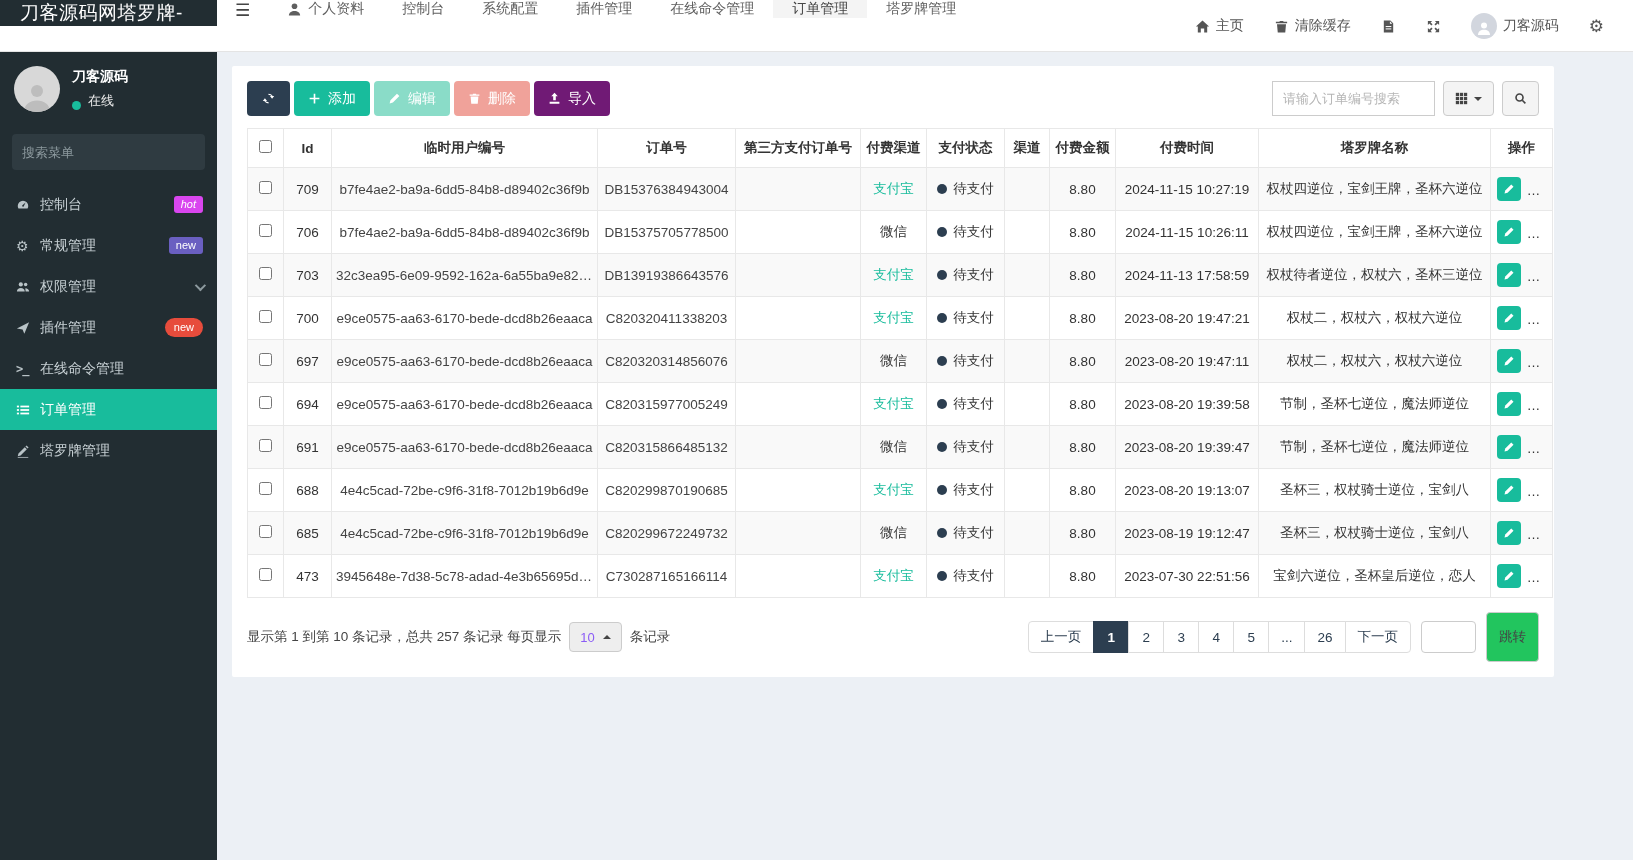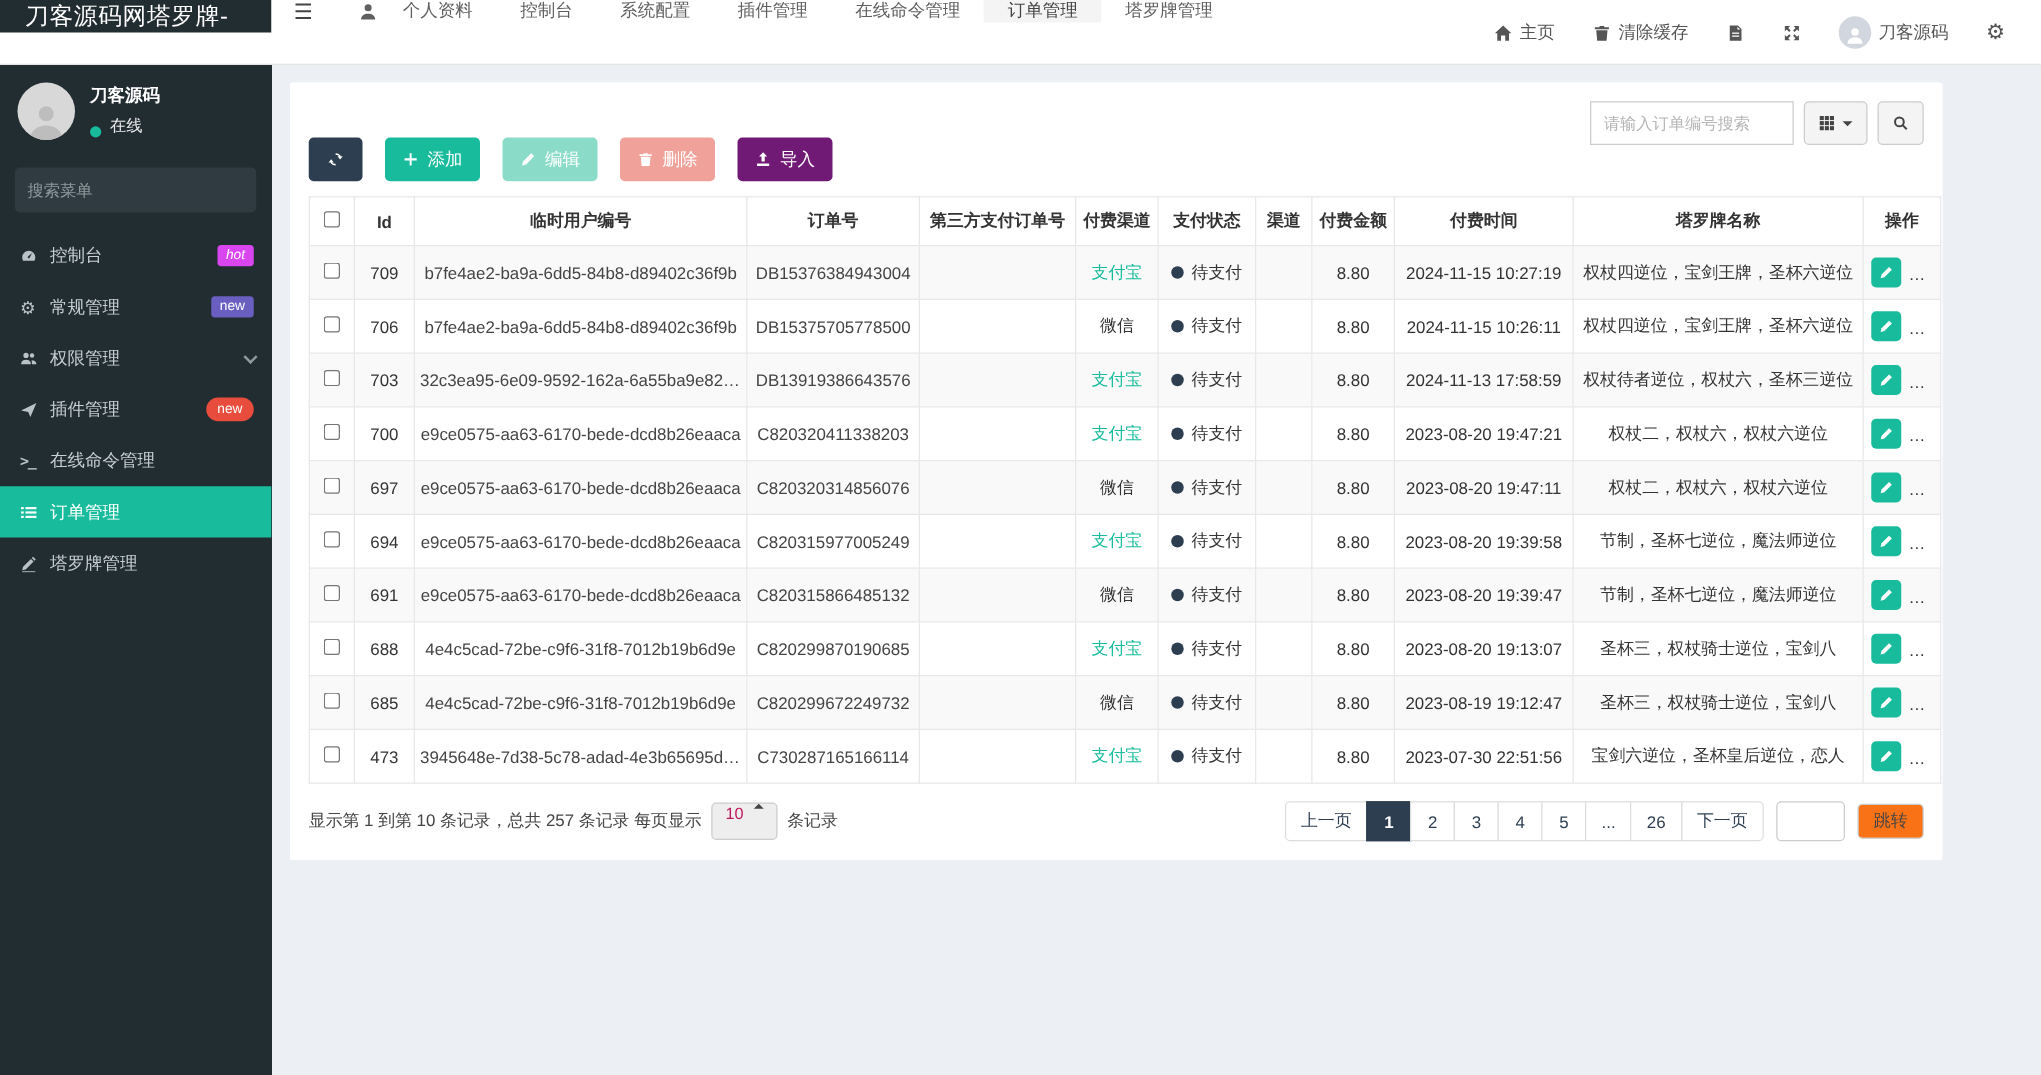--- a/index.html
+++ b/index.html
@@ -17,21 +17,21 @@
     background:#fff; display:flex; align-items:flex-start; z-index:10;
     border-bottom:1px solid #e4e4e4;
   }
   .brand {
     width:217px; min-width:217px; background:#222d32; color:#fff;
     display:flex; align-items:center; padding-left:20px;
     font-size:19px; letter-spacing:.5px; white-space:nowrap; overflow:hidden;
   }
   .topnav { display:flex; align-items:stretch; flex:1; }
   .topnav-item {
-    display:flex; align-items:center; gap:20px; padding:0 19px;
+    display:flex; align-items:center; gap:6px; padding:0 19px;
     color:#5f5f5f; cursor:pointer; font-size:14px; white-space:nowrap;
   }
   .topnav-item.active { background:#f4f4f4; color:#444; }
   .topnav-item .ticon { width:15px; height:15px; display:inline-block; color:#5f5f5f; }
   .hamburger { font-size:17px; color:#444; padding:0 18px; display:flex; align-items:center; cursor:pointer; }
   .topbar-right { display:flex; align-items:center; gap:4px; padding-right:16px; }
   .topbar-right .tr-item {
     display:flex; align-items:center; gap:6px; color:#555; padding:0 13px;
     height:52px; cursor:pointer; font-size:14px; white-space:nowrap;
   }
@@ -85,21 +85,21 @@
     border-bottom:2px solid #8d9a9f; transform:rotate(45deg) translateY(-2px);
   }
   .term-glyph { font-family:"DejaVu Sans Mono", monospace; font-size:12px; font-weight:bold; letter-spacing:-1px; }
 
   
   .main { margin-left:217px; padding-top:52px; }
   .panel {
     margin:14px 0 0 15px; width:1322px; background:#fff; padding:15px; border-radius:2px;
   }
   .toolbar { display:flex; align-items:flex-start; justify-content:space-between; margin-bottom:12px; }
-  .toolbar-left { display:flex; gap:18px;margin-top:29px; }
+  .toolbar-left { display:flex; gap:4px; }
   .btn {
     height:35px; border:none; border-radius:4px; color:#fff; font-size:14px;
     display:inline-flex; align-items:center; gap:7px; padding:0 14px; cursor:pointer;
     font-family:inherit;
   }
   .btn svg { width:13px; height:13px; }
   .btn-dark { background:#2c3e50; font-size:15px; padding:0 15px; }
   .btn-green { background:#18bc9c; }
   .btn-green-light { background:#8adcc8; }
   .btn-red { background:#701a75; }
@@ -136,35 +136,35 @@
   }
   .btn-mini svg { width:12px; height:12px; }
   .btn-mini.edit { background:#18bc9c; }
   .btn-mini.del { background:#e74c3c; }
 
   
   .pgn { display:flex; align-items:center; justify-content:space-between; margin-top:14px; }
   .pgn-left { display:flex; align-items:center; gap:8px; color:#444; font-size:13.5px; }
   .page-size-btn {
     height:30px; background:#eee; border:1px solid #ccc; border-radius:4px;
-    display:inline-flex; gap:8px; padding:0 10px; cursor:pointer; color:#be185d; font-size:13px;
+    display:inline-flex; align-items:center; gap:8px; padding:0 10px; cursor:pointer; color:#8b5cf6; font-size:13px;
   }
   .pgn-right { display:flex; align-items:center; gap:10px; }
   .pages { display:flex; }
   .page-btn {
     min-width:36px; height:32px; border:1px solid #ddd; background:#fff; color:#2c3e50;
     display:inline-flex; align-items:center; justify-content:center; padding:0 12px;
     cursor:pointer; font-size:13.5px; margin-left:-1px;
   }
   .page-btn:first-child { border-radius:4px 0 0 4px; margin-left:0; }
   .page-btn:last-child { border-radius:0 4px 4px 0; }
   .page-btn.active { background:#2c3e50; color:#fff; border-color:#2c3e50; font-weight:bold; }
   .jump-input { width:55px; height:32px; border:1px solid #ccc; border-radius:4px; outline:none; padding:0 6px; font-family:inherit; }
   .jump-btn {
-    height:28px; background:#f97316; border:1px solid #ccc; border-radius:4px;
+    height:50px; background:#22c55e; border:1px solid #ccc; border-radius:4px;
     padding:0 12px; cursor:pointer; color:#444; font-size:13.5px; font-family:inherit;
   }
 </style>
 </head>
 <body>
 
 <div class="topbar">
   <div class="brand">刀客源码网塔罗牌-</div>
   <div class="hamburger">☰</div>
   <div class="topnav">

